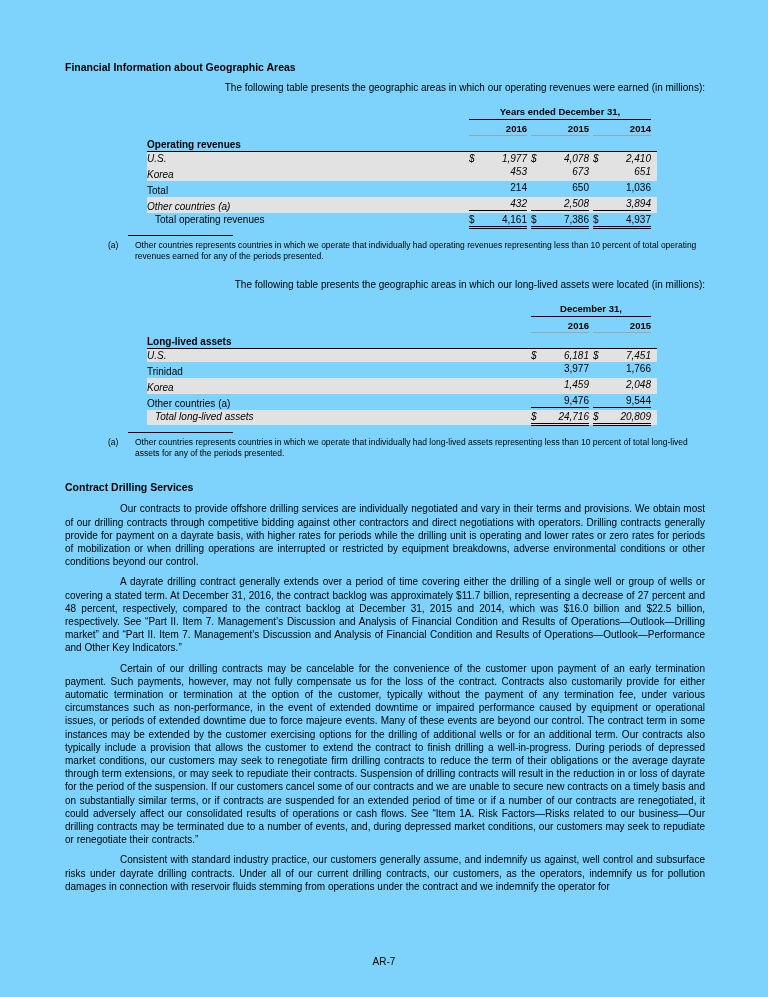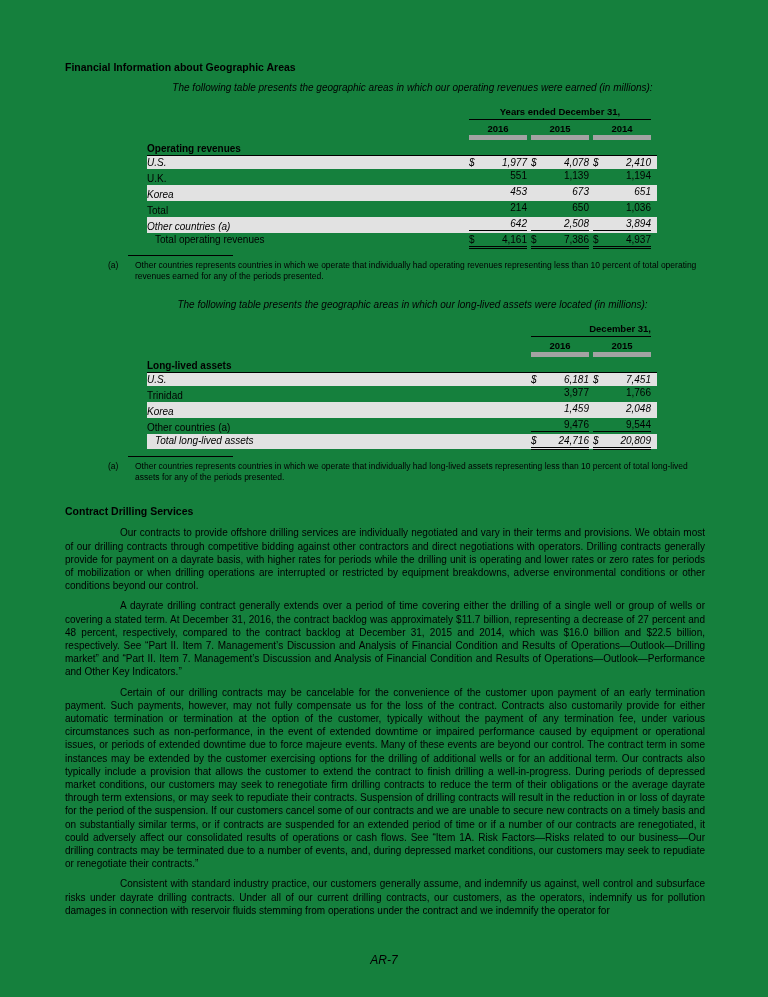--- a/index.html
+++ b/index.html
@@ -1,34 +1,34 @@
 <!DOCTYPE html>
 <html><head>
 <meta charset="utf-8">
 <style>
   * { margin:0; padding:0; box-sizing:border-box; }
   html,body { background:#ffffff; }
   .page {
     position:relative;
     width:768px; height:997px;
-    background:#15803d;
+    background:#7dd3fc;
     color:#000000;
     font-family:"Liberation Sans","DejaVu Sans",sans-serif;
     padding:60px 63px 0 65px;
     overflow:hidden;
   }
   .heading {
     font-size:10.5px; font-weight:bold; line-height:14px;
   }
   .body-par {
     font-size:10px; line-height:13.2px;
     text-align:justify;
     text-indent:55px;
   }
-  .intro { text-align:center;font-style:italic; }
+  .intro { text-align:right; }
   .par-gap { margin-top:7px; }
 
   
   .fintable {
     margin-left:82px; width:510px;
     font-size:10px; line-height:13px;
     margin-top:11px;
   }
   .t-row { display:flex; align-items:baseline; padding-right:6px; }
   .t-label { flex:1; }
@@ -36,22 +36,22 @@
   .t-group { width:58px; margin-left:4px; display:flex; }
   .t-dollar { width:14px; }
   .t-val { flex:1; text-align:right; }
   .t-sprow { margin-bottom:2px; }
   .t-spanner {
     text-align:center; font-weight:bold; font-size:9.5px;
     border-bottom:1px solid #000; padding-bottom:1px;
   }
   .t-yrrow { margin-bottom:2px; }
   .t-year {
-    display:block; text-align:center; font-weight:bold; font-size:9.5px;
-    border-bottom:5px solid #a3a3a3;
+    display:block; text-align:right; font-weight:bold; font-size:9.5px;
+    border-bottom:1px solid #a3a3a3;
   }
   .t-grouplabel { border-bottom:1px solid #000; }
   .t-shaded { background:#e2e2e2;font-style:italic; }
   .t-rule { border-bottom:1px solid #000; }
   .t-total .t-group { border-bottom:3px double #000; }
   .t-total { height:15px; }
   .t-indent { padding-left:8px; }
 
   
   .fn-block { margin-top:7px; }
@@ -64,22 +64,21 @@
   .fn-marker { width:27px; flex:none; }
   .fn-text { flex:1; text-align:left; }
 
   .intro2 { margin-top:16px; }
   .h2 { margin-top:21px; }
   .first-par { margin-top:8px; }
 
   .page-footer {
     position:absolute; bottom:30px; left:0;
     width:768px; text-align:center;
-    font-size:12px;
-    font-style:italic;
+    font-size:10px;
   }
 </style>
 </head>
 <body>
 
 <div class="page">
 
   <div class="heading">Financial Information about Geographic Areas</div>
 
   <p class="body-par intro par-gap">The following table presents the geographic areas in which our operating revenues were earned (in millions):</p>
@@ -106,35 +105,20 @@
         </div>
         <div class="t-group">
           <div class="t-dollar">$</div>
           <div class="t-val">4,078</div>
         </div>
         <div class="t-group">
           <div class="t-dollar">$</div>
           <div class="t-val">2,410</div>
         </div>
       </div>
-      <div class="t-row">
-        <div class="t-label">U.K.</div>
-        <div class="t-group">
-          <div class="t-dollar"></div>
-          <div class="t-val">551</div>
-        </div>
-        <div class="t-group">
-          <div class="t-dollar"></div>
-          <div class="t-val">1,139</div>
-        </div>
-        <div class="t-group">
-          <div class="t-dollar"></div>
-          <div class="t-val">1,194</div>
-        </div>
-      </div>
       <div class="t-row t-shaded">
         <div class="t-label">Korea</div>
         <div class="t-group">
           <div class="t-dollar"></div>
           <div class="t-val">453</div>
         </div>
         <div class="t-group">
           <div class="t-dollar"></div>
           <div class="t-val">673</div>
         </div>
@@ -155,21 +139,21 @@
         </div>
         <div class="t-group">
           <div class="t-dollar"></div>
           <div class="t-val">1,036</div>
         </div>
       </div>
       <div class="t-row t-shaded">
         <div class="t-label">Other countries (a)</div>
         <div class="t-group t-rule">
           <div class="t-dollar"></div>
-          <div class="t-val">642</div>
+          <div class="t-val">432</div>
         </div>
         <div class="t-group t-rule">
           <div class="t-dollar"></div>
           <div class="t-val">2,508</div>
         </div>
         <div class="t-group t-rule">
           <div class="t-dollar"></div>
           <div class="t-val">3,894</div>
         </div>
       </div>
@@ -196,21 +180,21 @@
       <span class="fn-marker">(a)</span>
       <span class="fn-text">Other countries represents countries in which we operate that individually had operating revenues representing less than 10 percent of total operating revenues earned for any of the periods presented.</span>
     </div>
   </div>
 
   <p class="body-par intro intro2">The following table presents the geographic areas in which our long-lived assets were located (in millions):</p>
 
   <div class="fintable">
       <div class="t-row t-sprow">
         <div class="t-label"></div>
-        <div class="t-spanner" style="width: 120px; text-align: right;">December 31,</div>
+        <div class="t-spanner" style="width: 120px;">December 31,</div>
       </div>
       <div class="t-row t-yrrow">
         <div class="t-label"></div>
         <div class="t-group t-year">2016</div>
         <div class="t-group t-year">2015</div>
       </div>
       <div class="t-row t-grouplabel">
         <div class="t-label t-bold">Long-lived assets</div>
       </div>
       <div class="t-row t-shaded">

